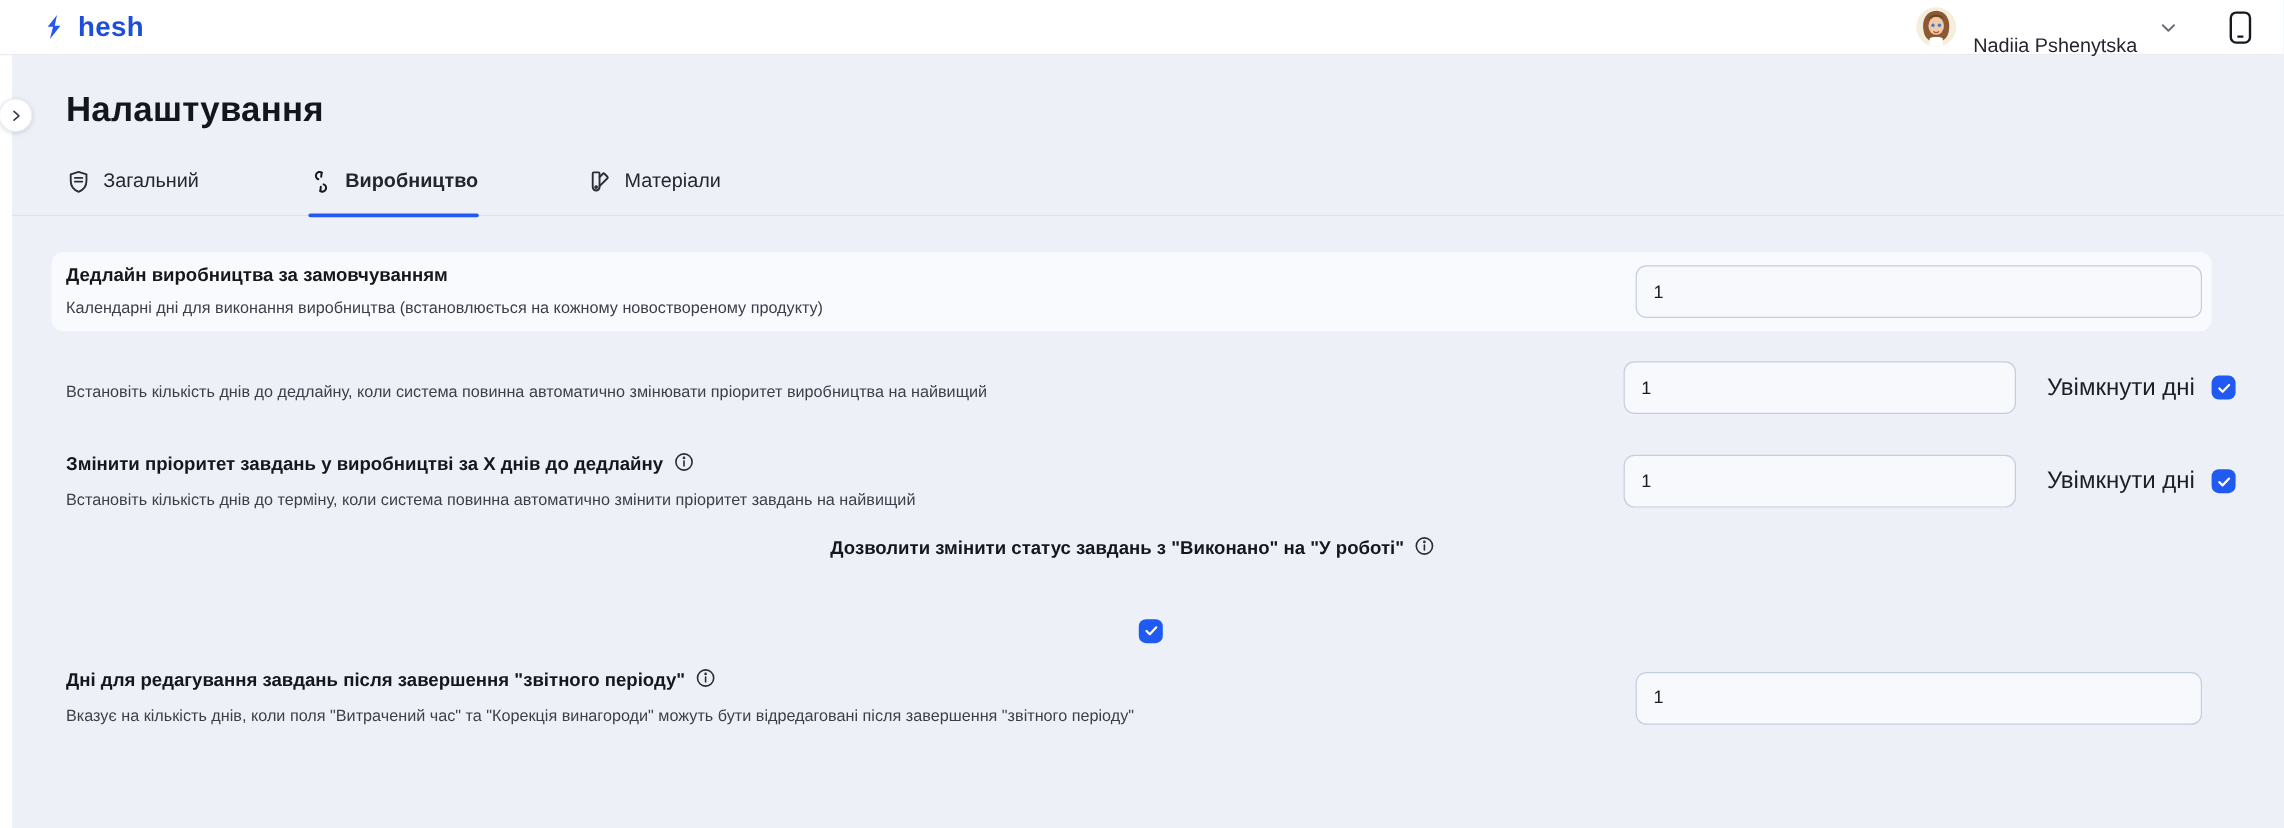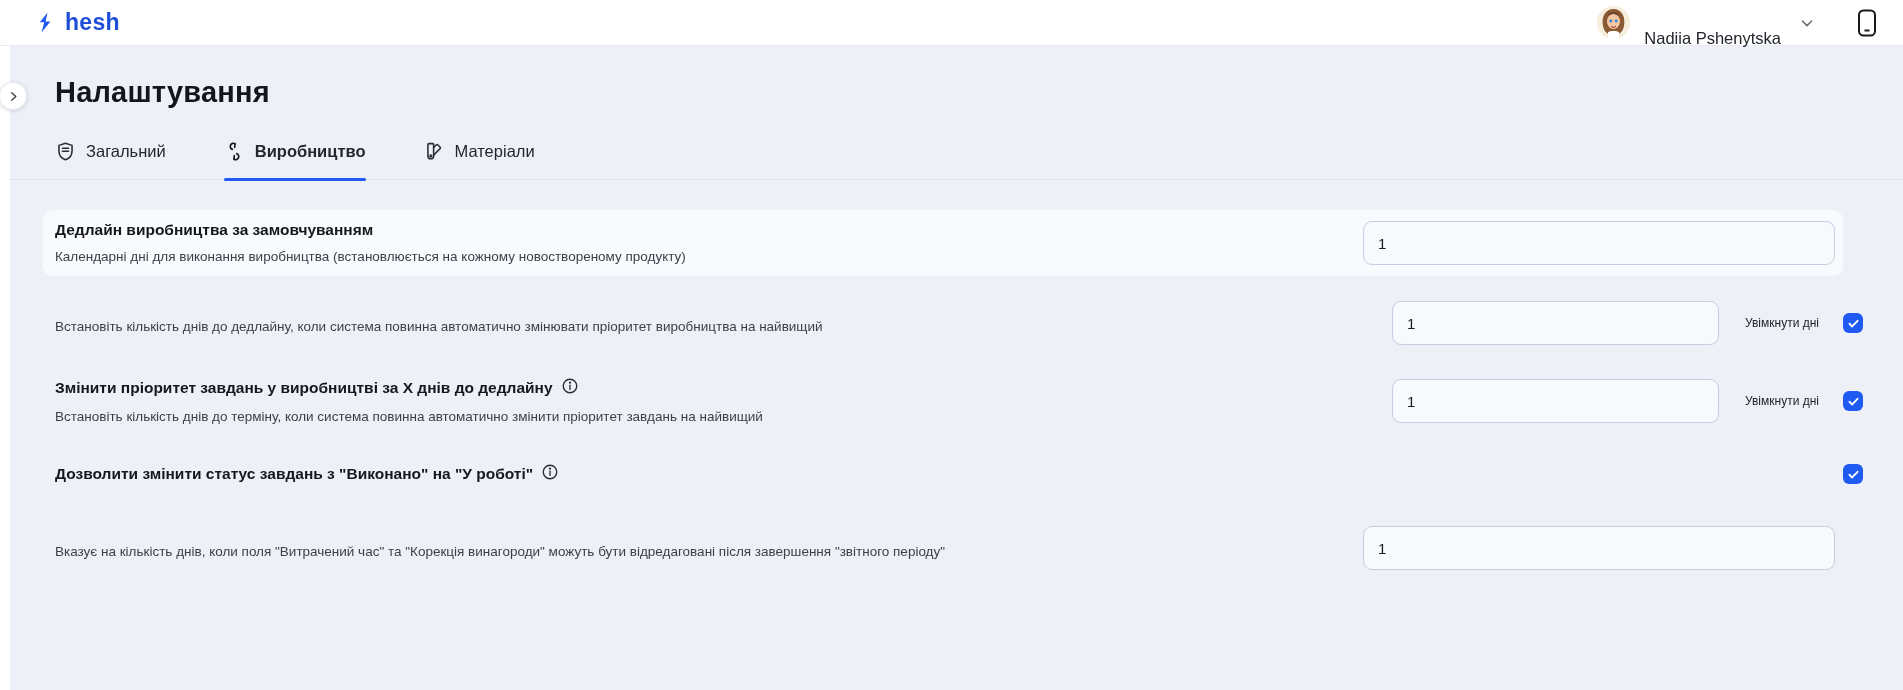--- a/index.html
+++ b/index.html
@@ -26,21 +26,21 @@
     position:absolute; left:-1px; top:82px; width:28px; height:28px; border-radius:50%;
     background:#ffffff; border:1px solid #eceef3; box-shadow:0 1px 4px rgba(40,50,80,.18);
     display:flex; align-items:center; justify-content:center; cursor:pointer; z-index:6;
     color:#3a3d45; font-size:13px;
   }
 
   
   .content{ margin-left:10px; padding:30px 40px 0 45px; }
   .page-title{ font-size:29px; font-weight:800; color:#14161b; letter-spacing:.2px; margin-bottom:32px; }
 
-  .tabs{ display:flex; gap:58px; margin:12px -40px 0 -45px; padding:0 40px 0 45px; border-bottom:1px solid #dde2ec; }
+  .tabs{ display:flex; gap:91px; margin:12px -40px 0 -45px; padding:0 40px 0 45px; border-bottom:1px solid #dde2ec; }
   .tab{ display:flex; align-items:center; gap:10px; padding-bottom:17px; font-size:16.5px; color:#23262e; cursor:pointer; position:relative; }
   .tab svg{ flex:0 0 auto; }
   .tab.active{ font-weight:700; }
   .tab.active::after{ content:""; position:absolute; left:0; right:0; bottom:-2px; height:3px; border-radius:2px; background:#2458f2; }
 
   .rows{ padding-top:30px; }
   .row{ display:flex; align-items:center; min-height:58px; margin-bottom:10px;gap:45px; }
   .row-text{ flex:1 1 auto; padding-right:30px; }
   .row-title{ font-size:15.5px; font-weight:700; color:#15171d; display:flex; align-items:center; gap:8px; line-height:1.3; }
   .row-desc{ font-size:13.5px; color:#3c3f49; margin-top:8px; line-height:1.35; }
@@ -53,21 +53,21 @@
 
   .num-input{
     height:44px; border:1px solid #c5cee0; border-radius:9px; background:#f7f9fc;
     font-family:"Liberation Sans","DejaVu Sans",sans-serif;
     font-size:15px; color:#1a1c22; padding:0 14px; outline:none;
   }
   .num-input.wide{ width:472px; margin-right:28px; }
   .row.card .num-input.wide{ margin-right:0; }
   .num-input.narrow{ width:327px; margin-right:26px; }
 
-  .enable-label{ font-size:12px; color:#1d2026; margin-right:24px; white-space:nowrap; }
+  .enable-label{ font-size:20px; color:#1d2026; margin-right:14px; white-space:nowrap; }
 
   .cb{ width:20px; height:20px; border-radius:6px; cursor:pointer; flex:0 0 auto; }
   .cb.unchecked{ border:2px solid #878c96; background:transparent; }
   .cb.checked{ background:#1f5af2; display:flex; align-items:center; justify-content:center; }
 
   .info-ic{ flex:0 0 auto; cursor:pointer; }
 </style>
 </head>
 <body>
 
@@ -200,21 +200,21 @@
         <input class="num-input narrow" type="text" value="1" style="">
         <span class="enable-label">Увімкнути дні</span>
         <span class="cb checked">
           <svg width="13" height="13" viewBox="0 0 24 24" fill="none" stroke="#ffffff" stroke-width="3.4" stroke-linecap="round" stroke-linejoin="round">
               <polyline points="4.5,12.5 9.5,17.5 19.5,7"></polyline>
             </svg>
         </span>
       </div>
     </div>
 
-    <div class="row" style="min-height:56px;">
+    <div class="row" style="min-height:56px;flex-direction:column;">
       <div class="row-text">
         <div class="row-title">
           <span>Дозволити змінити статус завдань з "Виконано" на "У роботі"</span>
           <span class="info-ic">
             <svg width="18" height="18" viewBox="0 0 24 24" fill="none" stroke="#2a2d35" stroke-width="1.8" stroke-linecap="round">
                 <circle cx="12" cy="12" r="9"></circle>
                 <line x1="12" y1="11" x2="12" y2="16.5"></line>
                 <circle cx="12" cy="7.5" r="0.6" fill="#2a2d35"></circle>
               </svg>
           </span>
@@ -224,20 +224,30 @@
         <span class="cb checked">
           <svg width="13" height="13" viewBox="0 0 24 24" fill="none" stroke="#ffffff" stroke-width="3.4" stroke-linecap="round" stroke-linejoin="round">
               <polyline points="4.5,12.5 9.5,17.5 19.5,7"></polyline>
             </svg>
         </span>
       </div>
     </div>
 
     <div class="row" style="min-height:72px;">
       <div class="row-text">
+        <div class="row-title">
+          <span>Дні для редагування завдань після завершення "звітного періоду"</span>
+          <span class="info-ic">
+            <svg width="18" height="18" viewBox="0 0 24 24" fill="none" stroke="#2a2d35" stroke-width="1.8" stroke-linecap="round">
+                <circle cx="12" cy="12" r="9"></circle>
+                <line x1="12" y1="11" x2="12" y2="16.5"></line>
+                <circle cx="12" cy="7.5" r="0.6" fill="#2a2d35"></circle>
+              </svg>
+          </span>
+        </div>
         <div class="row-desc">Вказує на кількість днів, коли поля "Витрачений час" та "Корекція винагороди" можуть бути відредаговані після завершення "звітного періоду"</div>
       </div>
       <div class="row-controls">
         <input class="num-input wide" type="text" value="1" style="">
       </div>
     </div>
 
   </div>
 </div>
 

